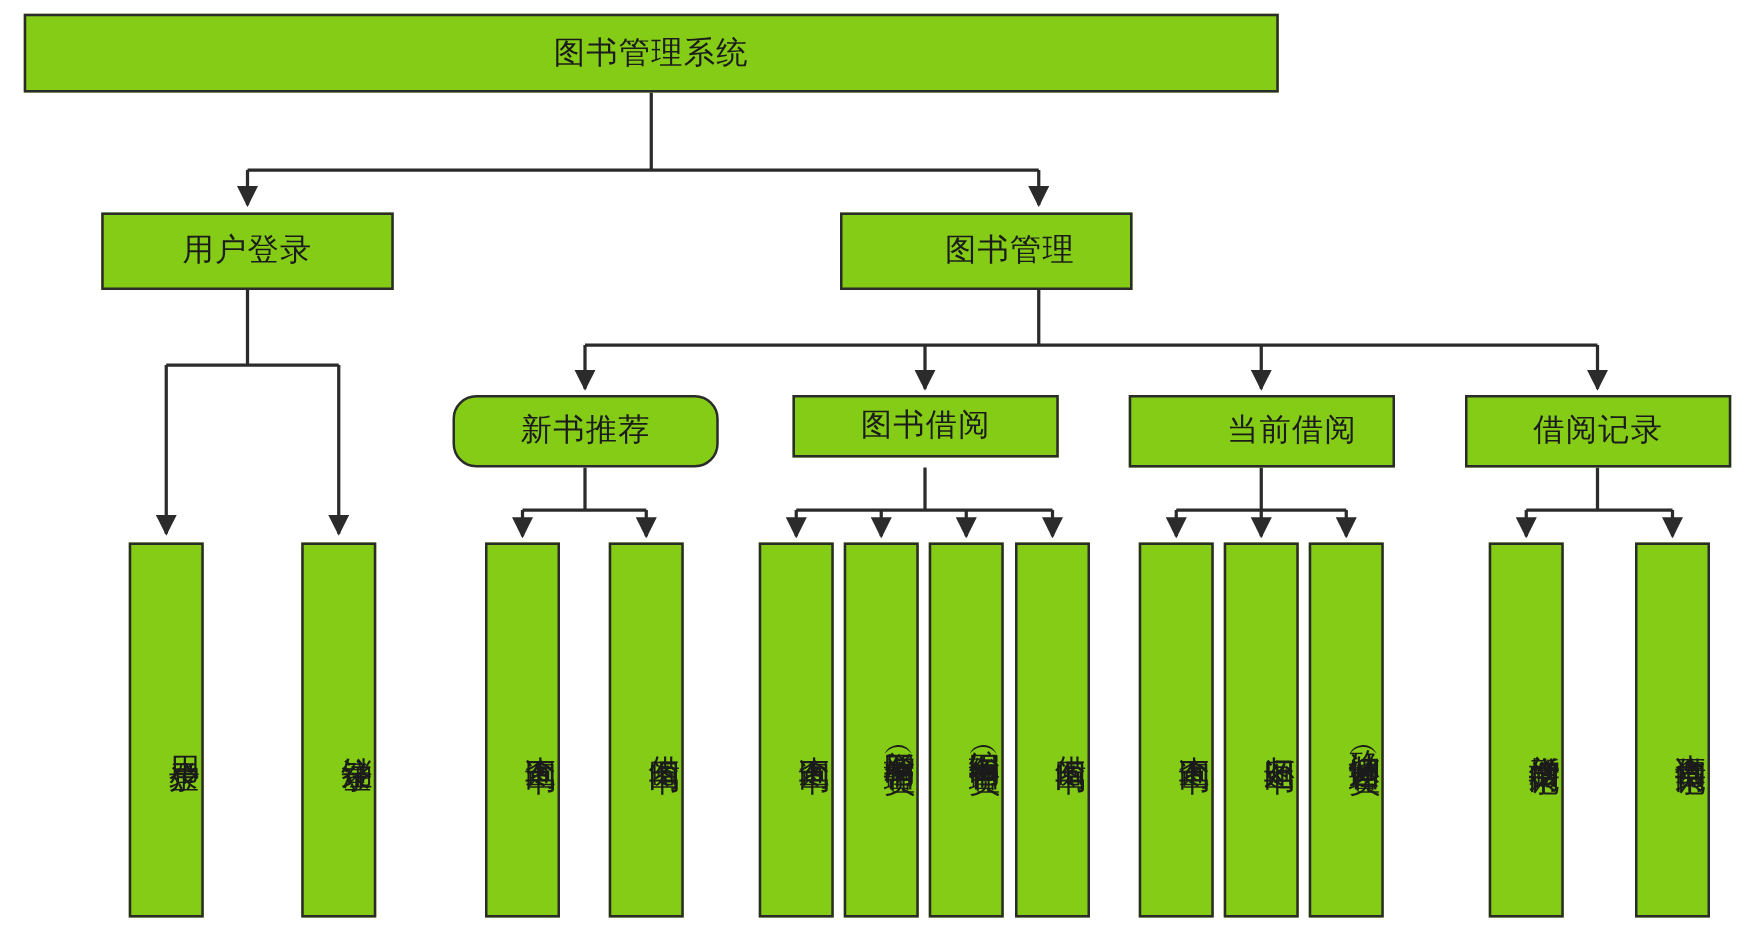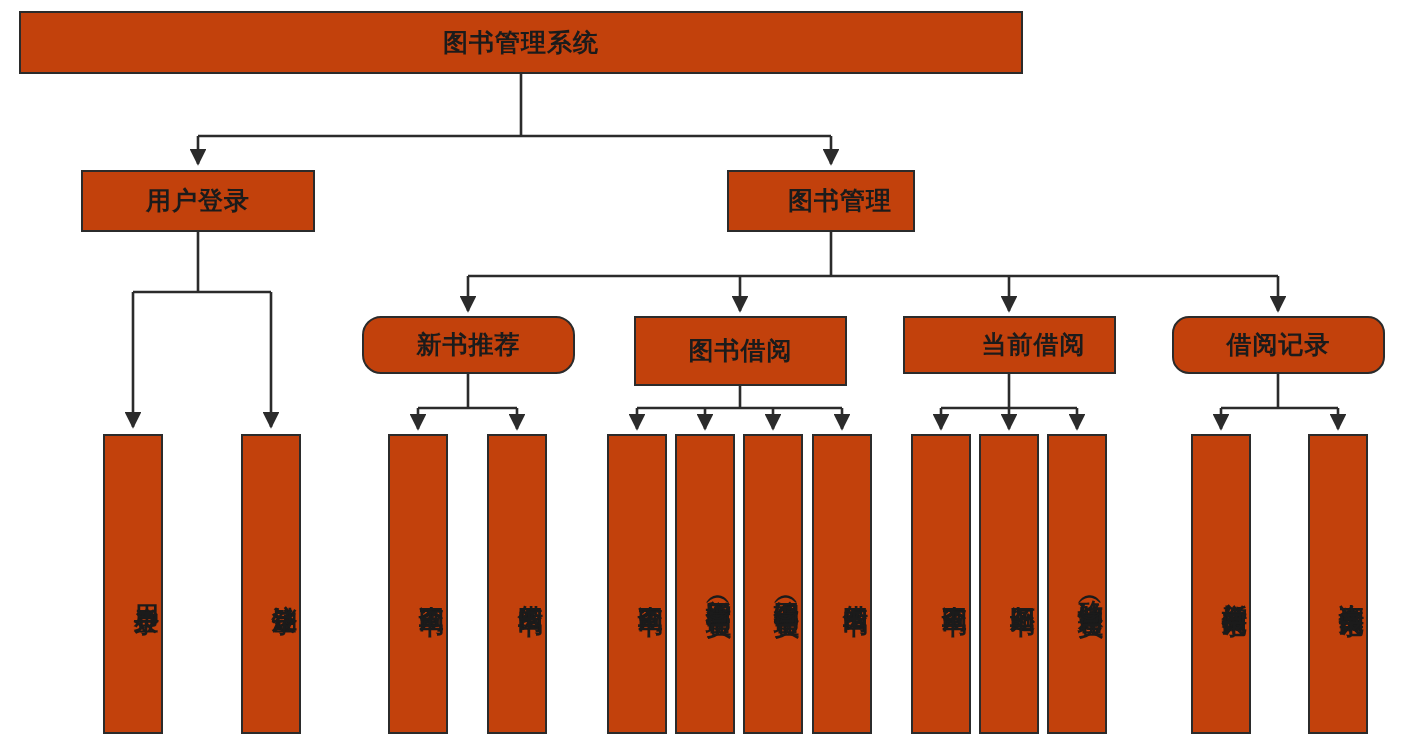--- a/index.html
+++ b/index.html
@@ -22,27 +22,26 @@
     position: absolute;
     left: 0;
     top: 0;
     width: 1405px;
     height: 747px;
     pointer-events: none;
   }
   .node {
     position: absolute;
     box-sizing: border-box;
-    background: #c2410c;
+    background: #84cc16;
     border: 2.5px solid #2b2b2b;
     display: flex;
     align-items: center;
     justify-content: center;
     color: #1b1b1b;
-    font-weight: bold;
   }
   .node.horiz {
     font-size: 25px;
     letter-spacing: 1px;
     line-height: 1.1;
   }
   .node.vert {
     writing-mode: vertical-rl;
     text-orientation: upright;
     font-size: 25px;
@@ -127,37 +126,37 @@
   </svg>
 
   <div class="node horiz" style="left:19px; top:11px; width:1004px; height:63px;">
     <span>图书管理系统</span>
   </div>
 
   <div class="node horiz" style="left:81px; top:170px; width:234px; height:62px;">
     <span>用户登录</span>
   </div>
 
-  <div class="node horiz" style="left:727px; top:170px; width:188px; height:62px;padding-left:38px;">
+  <div class="node horiz" style="left:672px; top:170px; width:234px; height:62px;padding-left:38px;">
     <span>图书管理</span>
   </div>
 
   <div class="node horiz" style="left:362px; top:316px; width:213px; height:58px;border-radius:19px;">
     <span>新书推荐</span>
   </div>
 
-  <div class="node horiz" style="left:634px; top:316px; width:213px; height:70px;">
+  <div class="node horiz" style="left:634px; top:316px; width:213px; height:50px;">
     <span>图书借阅</span>
   </div>
 
   <div class="node horiz" style="left:903px; top:316px; width:213px; height:58px;padding-left:48px;">
     <span>当前借阅</span>
   </div>
 
-  <div class="node horiz" style="left:1172px; top:316px; width:213px; height:58px;border-radius:17px;">
+  <div class="node horiz" style="left:1172px; top:316px; width:213px; height:58px;">
     <span>借阅记录</span>
   </div>
 
   <div class="node vert" style="left:103px; top:434px; width:60px; height:300px;">
     <span class="vtext">用户登录</span>
   </div>
 
   <div class="node vert" style="left:241px; top:434px; width:60px; height:300px;">
     <span class="vtext">注销登录</span>
   </div>

